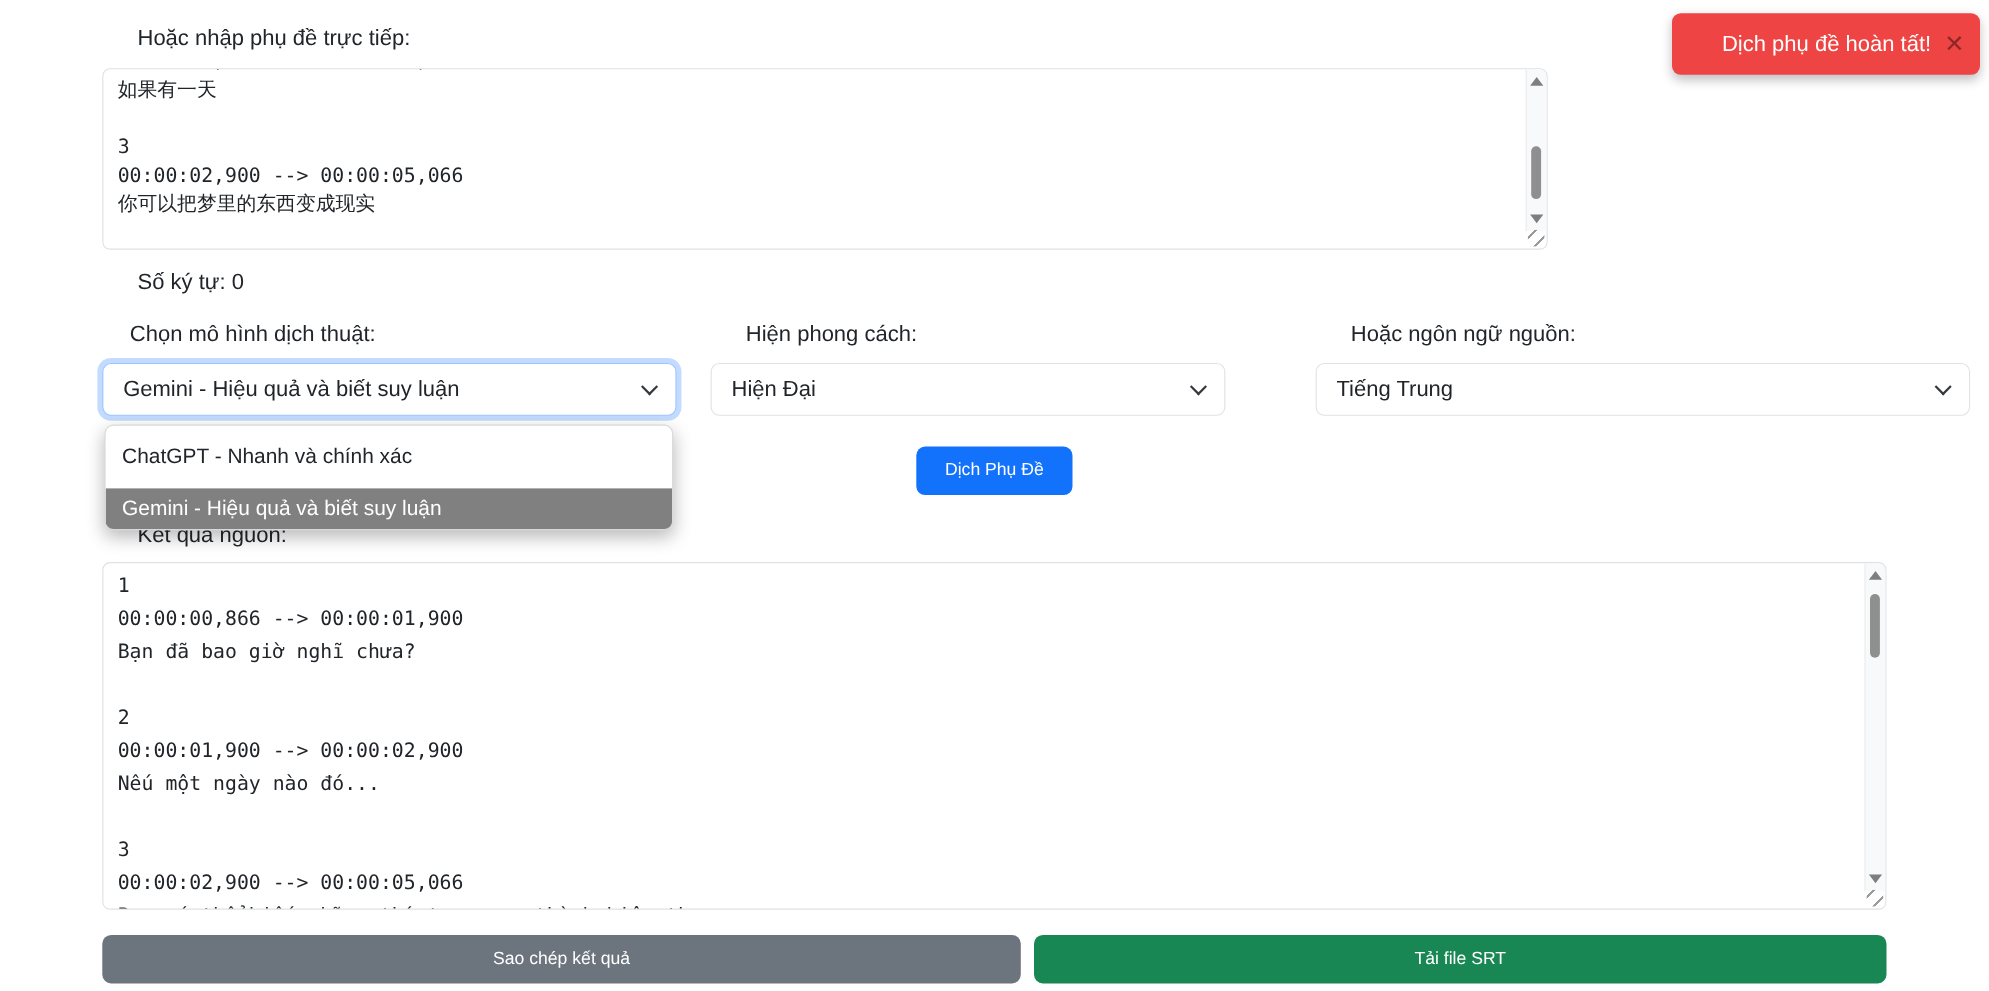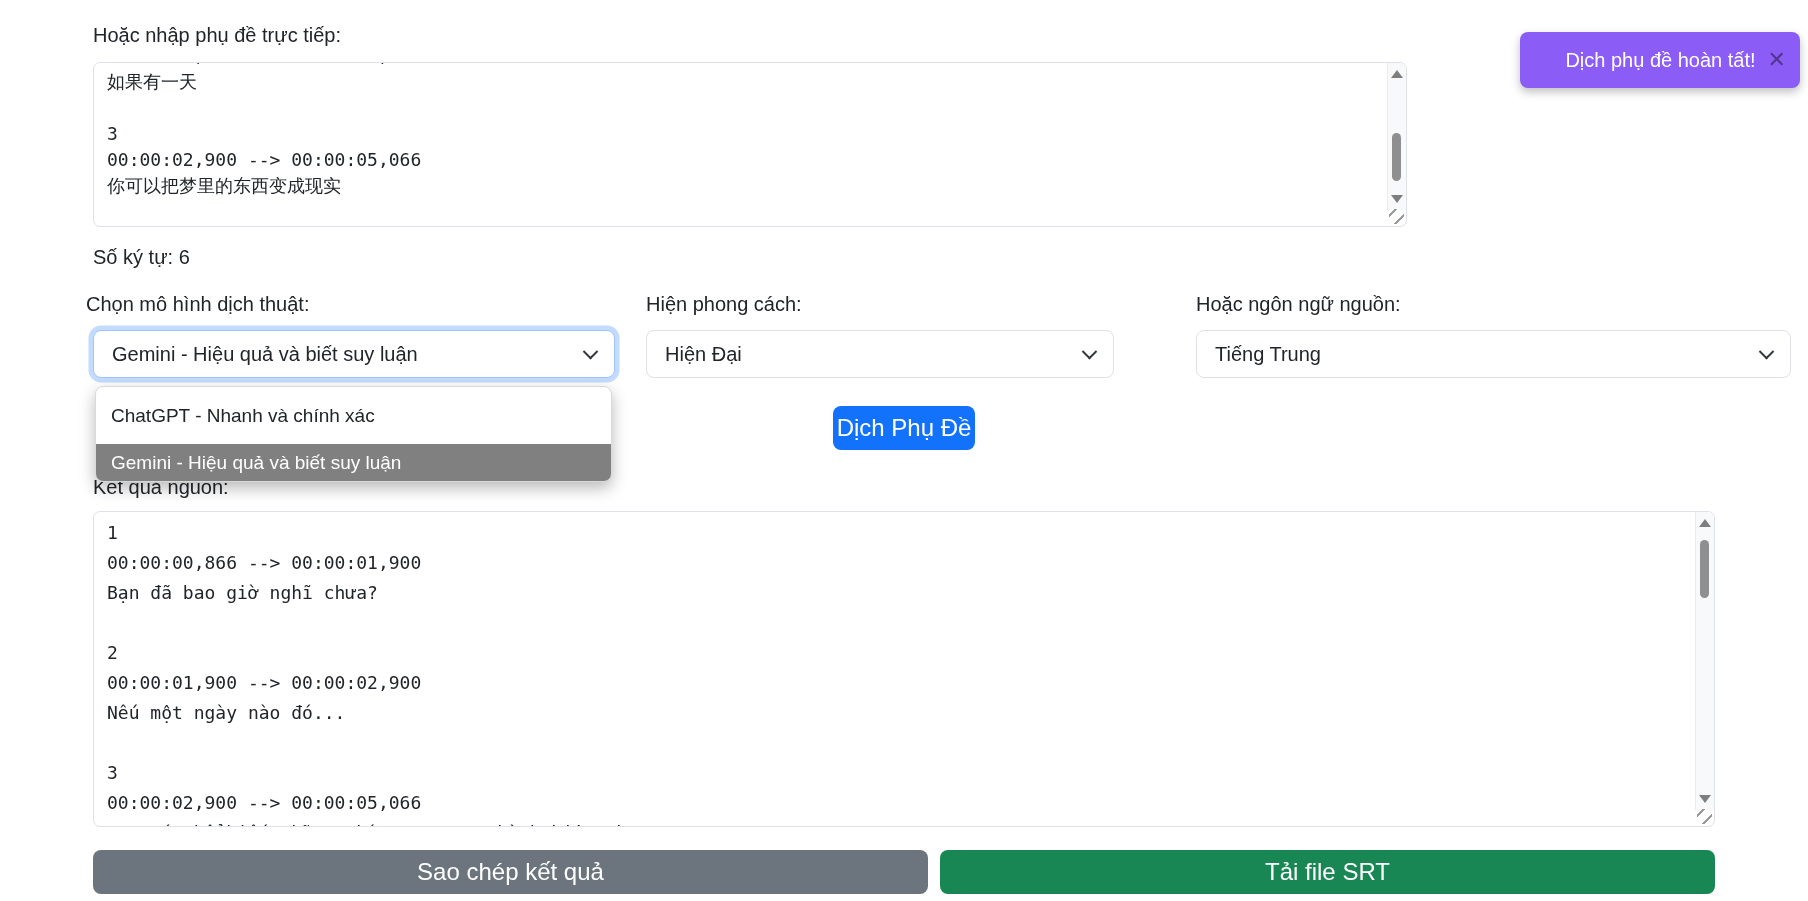--- a/index.html
+++ b/index.html
@@ -1,20 +1,20 @@
 <!DOCTYPE html>
 <html><head>
 <meta charset="utf-8">
 <style>
   * { margin:0; padding:0; box-sizing:border-box; }
   html,body { background:#fff; }
   body { font-family:"Liberation Sans","DejaVu Sans",sans-serif; color:#212529; }
   .app { position:relative; width:1808px; height:901px; background:#fff; overflow:hidden; }
 
-  .lbl { position:absolute; font-size:20px; color:#212529; white-space:nowrap; }
+  .lbl { position:absolute; font-size:20px; color:#212529; white-space:nowrap;margin-left:32px; }
   #lblSource { left:93px; top:24px; }
   #charCount { left:93px; top:246px; }
   #lblModel  { left:86px;  top:293px; }
   #lblStyle  { left:646px; top:293px; }
   #lblLang   { left:1196px; top:293px; }
   #lblResult { left:93px; top:476px; }
 
   
   .editor { position:absolute; background:#fff; border:1px solid #dee2e6; border-radius:7px; overflow:hidden; }
   #srcEditor { left:93px; top:62px; width:1314px; height:165px; }
@@ -34,24 +34,24 @@
   .arr.up   { top:7px;    border-left:6px solid transparent; border-right:6px solid transparent; border-bottom:8px solid #7e7e7e; }
   .arr.down { bottom:7px; border-left:6px solid transparent; border-right:6px solid transparent; border-top:8px solid #7e7e7e; }
   .thumb { position:absolute; left:4px; width:9px; background:#8f8f8f; border-radius:5px; }
   #srcThumb { top:70px; height:48px; }
   #resThumb { top:28px; height:58px; }
   .grip { position:absolute; right:2px; bottom:2px; width:15px; height:15px;
           background:repeating-linear-gradient(135deg, transparent 0 4px, #9a9a9a 4px 6px, transparent 6px 10px); }
 
   
   .toast { position:absolute; left:1520px; top:12px; width:280px; height:56px;
-           background:#8b5cf6; color:#fff; border-radius:8px;
+           background:#ef4444; color:#fff; border-radius:8px;
            display:flex; align-items:center; justify-content:flex-end;
            padding:0 14px; gap:12px; font-size:20px; font-weight:500;
-           box-shadow:0 4px 10px rgba(0,0,0,.25); z-index:30;margin-top:20px; }
+           box-shadow:0 4px 10px rgba(0,0,0,.25); z-index:30; }
   .toast-x { color:rgba(0,0,0,.42); font-size:22px; font-weight:700; line-height:1; cursor:pointer; }
 
   
   .select { position:absolute; top:330px; height:48px; background:#fff;
             border:1px solid #dee2e6; border-radius:8px;
             display:flex; align-items:center; padding:0 18px;
             font-size:20px; color:#212529; cursor:pointer; }
   #selModel { left:93px;  width:522px; border-color:#9ec5fe;
               box-shadow:0 0 0 4.5px rgba(13,110,253,.25); }
   #selStyle { left:646px;  width:468px; }
@@ -63,21 +63,21 @@
   
   .dropdown { position:absolute; left:95px; top:386px; width:517px; z-index:20;
               background:#fff; border:1px solid #d9d9d9; border-radius:8px; overflow:hidden;
               box-shadow:0 6px 16px rgba(0,0,0,.28); }
   .opt { height:37px; display:flex; align-items:center; padding:0 15px;
          font-size:19px; color:#212529; cursor:pointer;margin-top:10px; }
   .opt.hl { background:#808080; color:#fff; }
 
   
   .btn { position:absolute; border:none; border-radius:8px; color:#fff;
-         font-family:"Liberation Sans","DejaVu Sans",sans-serif; font-size:24px;
+         font-family:"Liberation Sans","DejaVu Sans",sans-serif; font-size:16px;
          display:flex; align-items:center; justify-content:center; cursor:pointer; }
   #btnTranslate { left:833px; top:406px; width:142px; height:44px; background:#1272fb; }
   #btnCopy      { left:93px;  top:850px; width:835px; height:44px; background:#6c757d; }
   #btnDownload  { left:940px; top:850px; width:775px; height:44px; background:#198754; }
 </style>
 </head>
 <body>
 
 <div class="app">
 
@@ -96,21 +96,21 @@
       <div class="arr down"></div>
     </div>
     <div class="grip"></div>
   </div>
 
   <div class="toast">
     <span>Dịch phụ đề hoàn tất!</span>
     <span class="toast-x">✕</span>
   </div>
 
-  <div class="lbl" id="charCount">Số ký tự: 6</div>
+  <div class="lbl" id="charCount">Số ký tự: 0</div>
 
   <div class="lbl" id="lblModel">Chọn mô hình dịch thuật:</div>
   <div class="lbl" id="lblStyle">Hiện phong cách:</div>
   <div class="lbl" id="lblLang">Hoặc ngôn ngữ nguồn:</div>
 
   <div class="select" id="selModel">
     <span>Gemini - Hiệu quả và biết suy luận</span>
     <span class="chev"></span>
   </div>
   <div class="select" id="selStyle">

